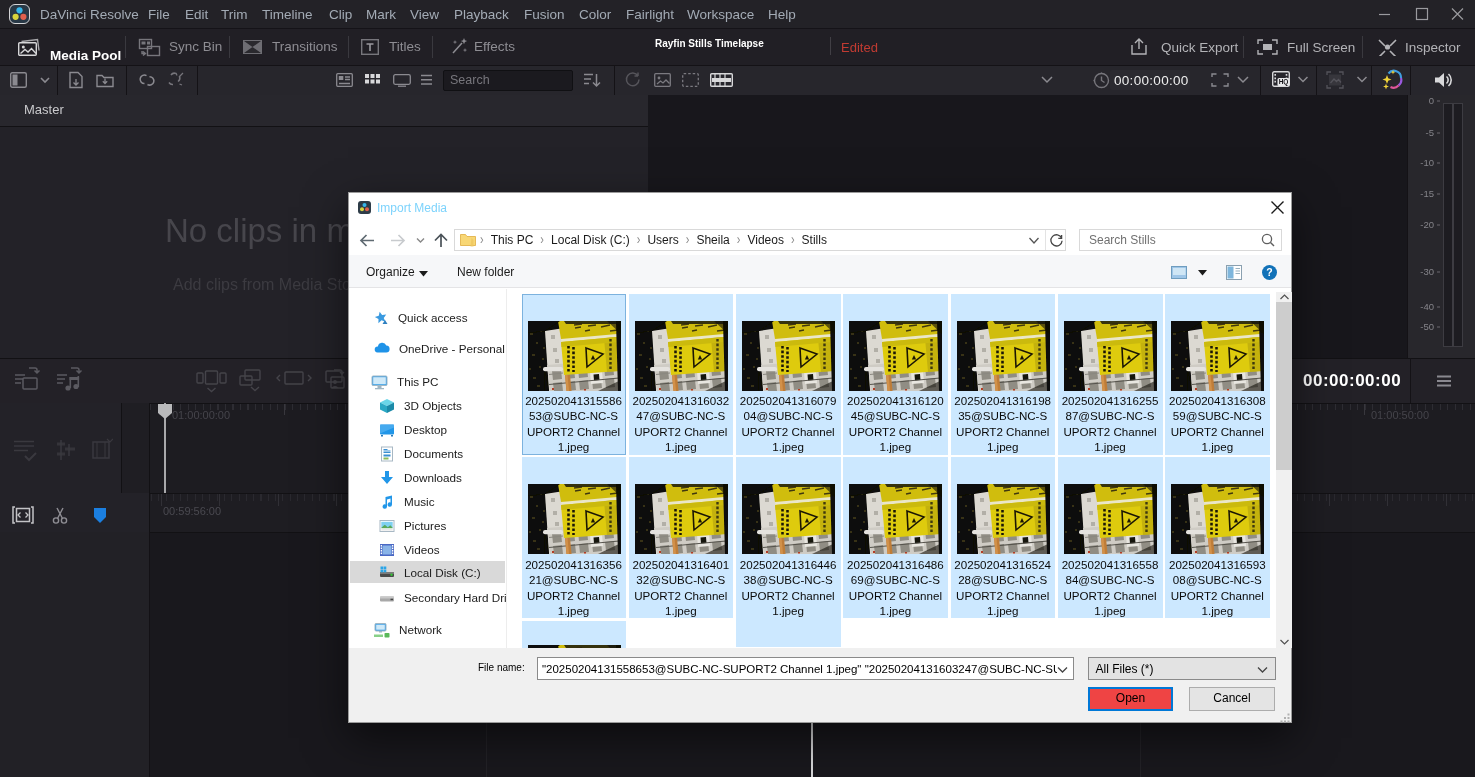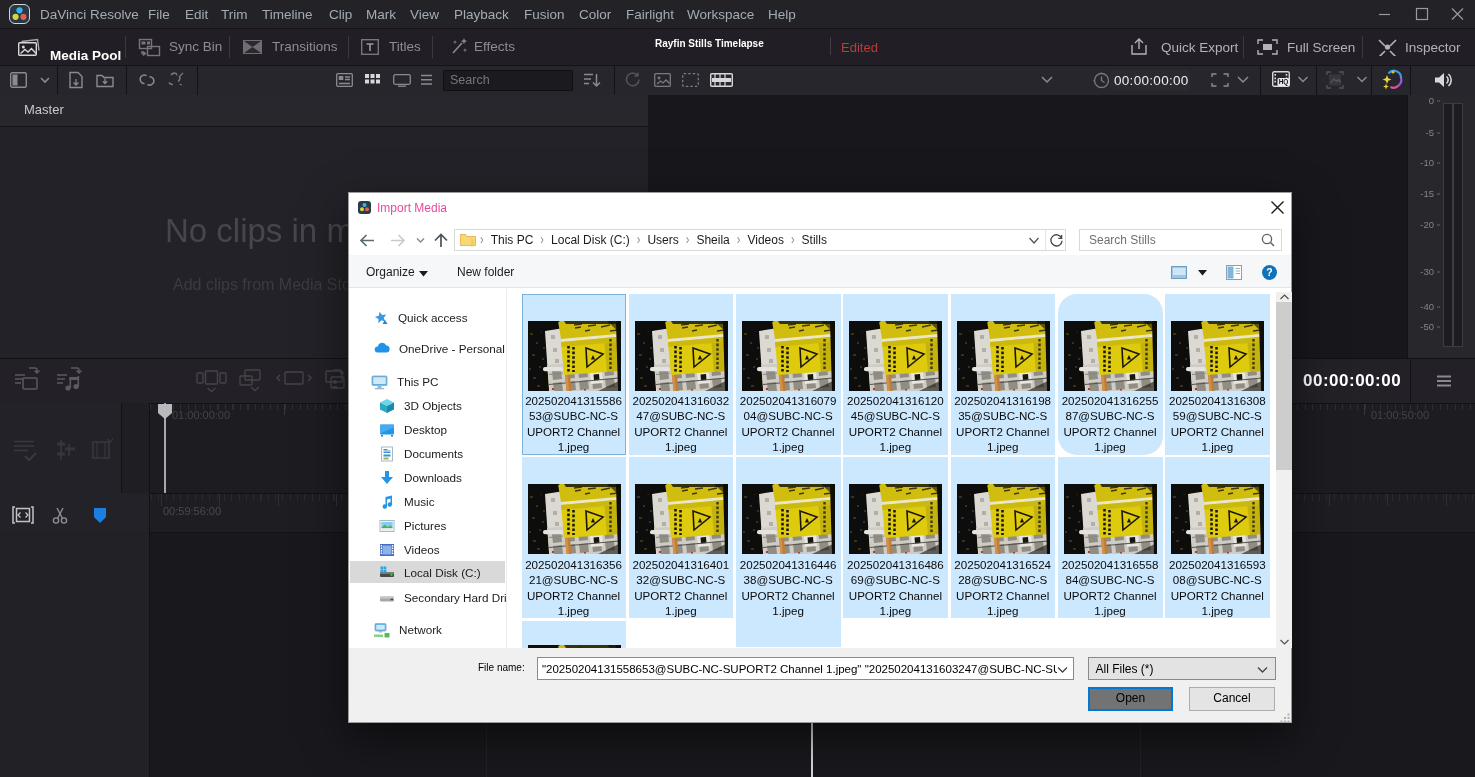--- a/index.html
+++ b/index.html
@@ -374,21 +374,21 @@
   </svg>
 
   <div class="abs" id="dialog" style="left:348px;top:192px;width:944px;height:531px;background:#fff;border:1px solid #9b9b9b;box-shadow:0 15px 40px rgba(0,0,0,.55);"></div>
 
   <svg class="abs" style="left:358px;top:201px;" width="13" height="13" viewBox="0 0 13 13">
     <rect x="0" y="0" width="13" height="13" rx="3" fill="#2e3c48"></rect>
     <circle cx="6.5" cy="3.9" r="2" fill="#35b6ea"></circle>
     <circle cx="4" cy="8.3" r="2" fill="#d7d43c"></circle>
     <circle cx="9" cy="8.3" r="2" fill="#e0604d"></circle>
   </svg>
-  <div class="abs" style="left:377px;top:201px;font-size:12px;color:#ec4899;">Import Media</div>
+  <div class="abs" style="left:377px;top:201px;font-size:12px;color:#7dd3fc;">Import Media</div>
   <svg class="abs" style="left:1270px;top:200px;" width="15" height="15" viewBox="0 0 15 15">
     <path d="M1.5 1.5 l12 12 M13.5 1.5 l-12 12" stroke="#1a1a1a" stroke-width="1.4"></path>
   </svg>
 
   <svg class="abs" style="left:359px;top:232px;" width="90" height="17" viewBox="0 0 90 17">
     <g fill="none" stroke="#5f6a72" stroke-width="1.7">
       <path d="M15 8.5 H2 m5.5 -5.5 L2 8.5 l5.5 5.5"></path>
     </g>
     <g fill="none" stroke="#c8cbce" stroke-width="1.7">
       <path d="M32 8.5 h13 m-5.5 -5.5 l5.5 5.5 -5.5 5.5"></path>
@@ -665,21 +665,21 @@
         <use href="#th"></use>
       </svg>
     <div class="fn">202502041316120<br>45@SUBC-NC-S<br>UPORT2 Channel<br>1.jpeg</div>
   </div>
   <div class="tile" style="left:950.7px;top:293.5px;height:161px;">
     <svg class="thumb" width="93" height="70" viewBox="0 0 93 70">
         <use href="#th"></use>
       </svg>
     <div class="fn">202502041316198<br>35@SUBC-NC-S<br>UPORT2 Channel<br>1.jpeg</div>
   </div>
-  <div class="tile" style="left:1058.0px;top:293.5px;height:161px;border-radius:19px;">
+  <div class="tile" style="left:1058.0px;top:293.5px;height:161px;">
     <svg class="thumb" width="93" height="70" viewBox="0 0 93 70">
         <use href="#th"></use>
       </svg>
     <div class="fn">202502041316255<br>87@SUBC-NC-S<br>UPORT2 Channel<br>1.jpeg</div>
   </div>
   <div class="tile" style="left:1165.3px;top:293.5px;height:161px;">
     <svg class="thumb" width="93" height="70" viewBox="0 0 93 70">
         <use href="#th"></use>
       </svg>
     <div class="fn">202502041316308<br>59@SUBC-NC-S<br>UPORT2 Channel<br>1.jpeg</div>
@@ -748,21 +748,21 @@
     <svg style="position:absolute;right:5px;top:8px;background:#fff;" width="11" height="8" viewBox="0 0 11 8">
         <path d="M1 1.5 L5.5 6 L10 1.5" fill="none" stroke="#444" stroke-width="1.3"></path>
       </svg>
   </div>
   <div class="abs" style="left:1087.5px;top:656.5px;width:188px;height:23.5px;background:#e3e3e3;border:1px solid #8a8a8a;">
     <div style="position:absolute;left:7px;top:4.5px;font-size:12px;color:#000;">All Files (*)</div>
     <svg style="position:absolute;right:7px;top:8px;" width="11" height="8" viewBox="0 0 11 8">
         <path d="M1 1.5 L5.5 6 L10 1.5" fill="none" stroke="#444" stroke-width="1.3"></path>
       </svg>
   </div>
-  <div class="abs" style="left:1088px;top:687px;width:85px;height:23.5px;background:#737373;border:2px solid #0078d7;font-size:12px;color:#000;text-align:center;line-height:19.5px;">Open</div>
+  <div class="abs" style="left:1088px;top:687px;width:85px;height:23.5px;background:#ef4444;border:2px solid #0078d7;font-size:12px;color:#000;text-align:center;line-height:19.5px;">Open</div>
   <div class="abs" style="left:1189px;top:687px;width:86px;height:23.5px;background:#e4e4e4;border:1px solid #acacac;font-size:12px;color:#000;text-align:center;line-height:21.5px;">Cancel</div>
   <svg class="abs" style="left:1280px;top:713px;" width="10" height="10" viewBox="0 0 10 10">
     <g fill="#b0b0b0">
         <rect x="7.5" y="7.5" width="2" height="2"></rect>
         <rect x="7.5" y="4" width="2" height="2"></rect>
         <rect x="7.5" y="0.5" width="2" height="2"></rect>
         <rect x="4" y="7.5" width="2" height="2"></rect>
         <rect x="4" y="4" width="2" height="2"></rect>
         <rect x="0.5" y="7.5" width="2" height="2"></rect>
       </g>

